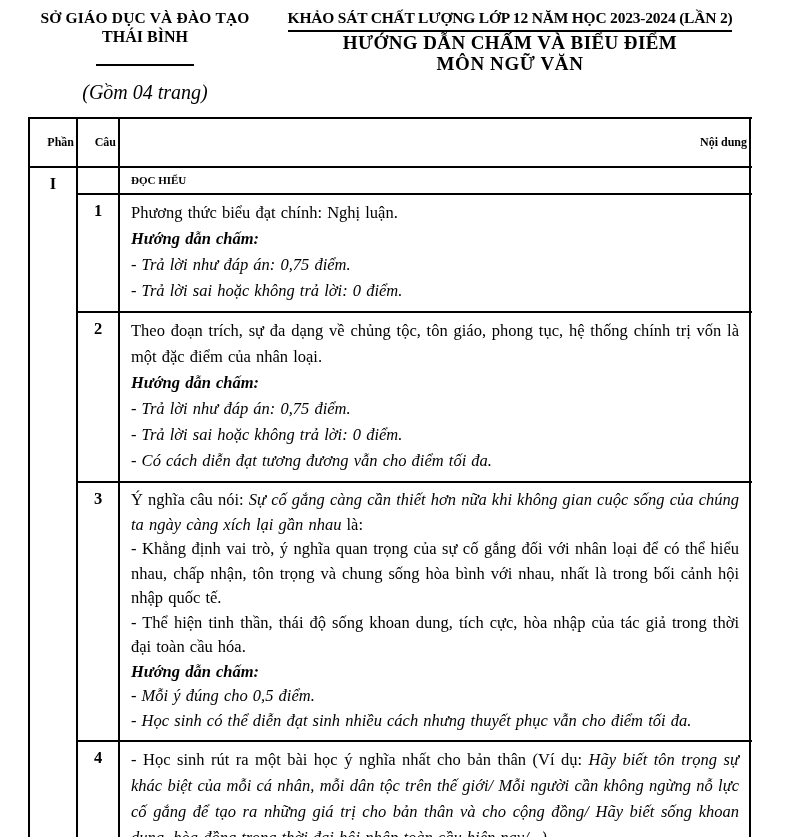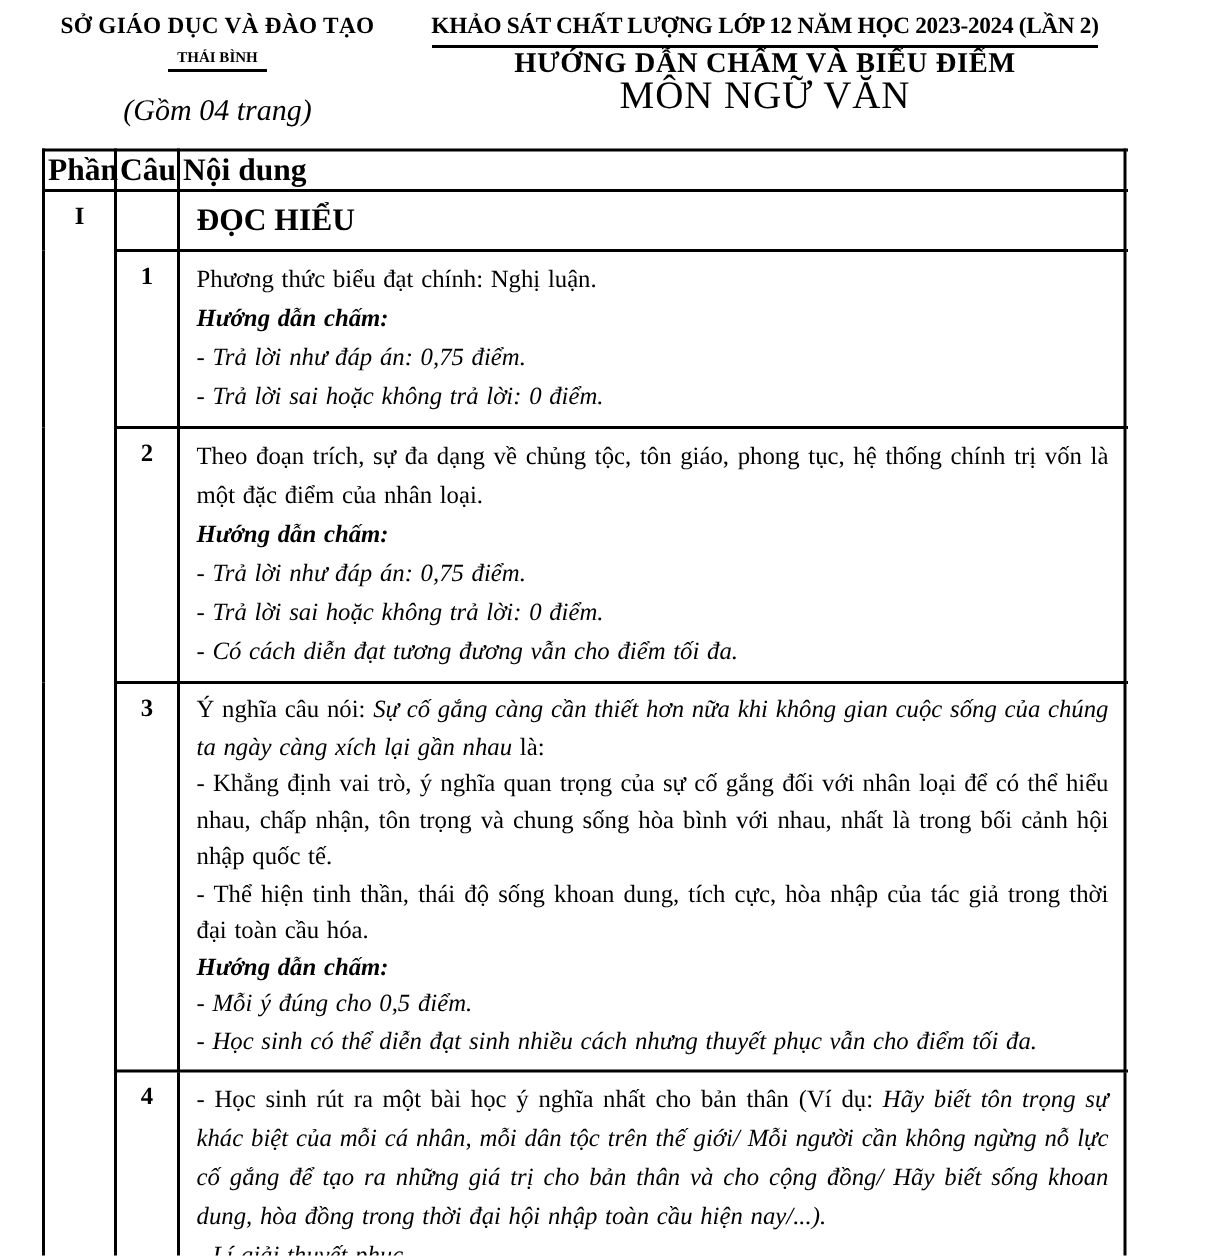--- a/index.html
+++ b/index.html
@@ -12,50 +12,50 @@
   }
   .page { width: 752px; height: 837px; overflow: hidden; position: relative; }
 
   
   .header { display: flex; padding-top: 9px; }
   .header-left { width: 272px; text-align: center; flex-shrink: 0; padding-left: 18px; }
   .header-right { flex: 1; text-align: center; padding-right: 4px; }
   .org-line1 { font-weight: bold; font-size: 15.5px; letter-spacing: 0.2px; }
   .org-line2 { margin-top: 1px; }
   .org-line2 span {
-    display: inline-block; font-weight: bold; font-size: 10px;
-    border-bottom: 2px solid #000; padding: 0 6px 2px 6px;
+    display: inline-block; font-weight: bold; font-size: 16px;
+    border-bottom: 2px solid #000; padding: 0 6px 18px 6px;
   }
   .pages-note { margin-top: 15px; font-style: italic; font-size: 20px; }
   .exam-title {
     display: inline-block; font-weight: bold; font-size: 15.5px;
     border-bottom: 2.5px solid #000; padding-bottom: 3px; letter-spacing: -0.2px;
     white-space: nowrap;
   }
   .doc-title { font-weight: bold; font-size: 19px; letter-spacing: 0.4px; line-height: 21px; }
-  .doc-subtitle { font-weight: normal; font-size: 26px; letter-spacing: 0.6px; line-height: 21px; }
+  .doc-subtitle { font-weight: bold; font-size: 19px; letter-spacing: 0.6px; line-height: 21px; }
 
   
   table.grading {
     border-collapse: collapse;
     margin: 13px 0 0 28px;
     width: 774px;
     table-layout: fixed;
   }
   table.grading th, table.grading td {
     border: 2px solid #000;
     vertical-align: top;
   }
-  th.colhead { font-size: 21px; font-weight: bold; text-align: left; padding: 0 2px; vertical-align: middle; }
+  th.colhead { font-size: 12px; font-weight: bold; text-align: right; padding: 16px 2px; vertical-align: middle; }
   td.part-cell { text-align: center; font-weight: bold; font-size: 16.5px; padding-top: 6px; }
   td.qnum-cell { text-align: center; font-weight: bold; font-size: 16.5px; padding-top: 6px; }
   td.points-cell { text-align: center; font-size: 16.5px; padding-top: 5px; }
   td.content-cell { padding: 5px 10px 7px 11px; font-size: 16.5px; line-height: 26px; }
   td.content-cell.tight { line-height: 24.5px; }
-  .section-title { font-weight: bold; font-size: 21px; padding: 6px 10px 7px 11px; }
+  .section-title { font-weight: bold; font-size: 11px; padding: 6px 10px 7px 11px; }
   .bold { font-weight: bold; }
   .it { font-style: italic; border-radius: 25px; }
   .bi { font-weight: bold; font-style: italic; }
   p.line { word-spacing: 1px; }
   p.just { text-align: justify; }
 </style>
 </head>
 <body>
 
 <div class="page">

